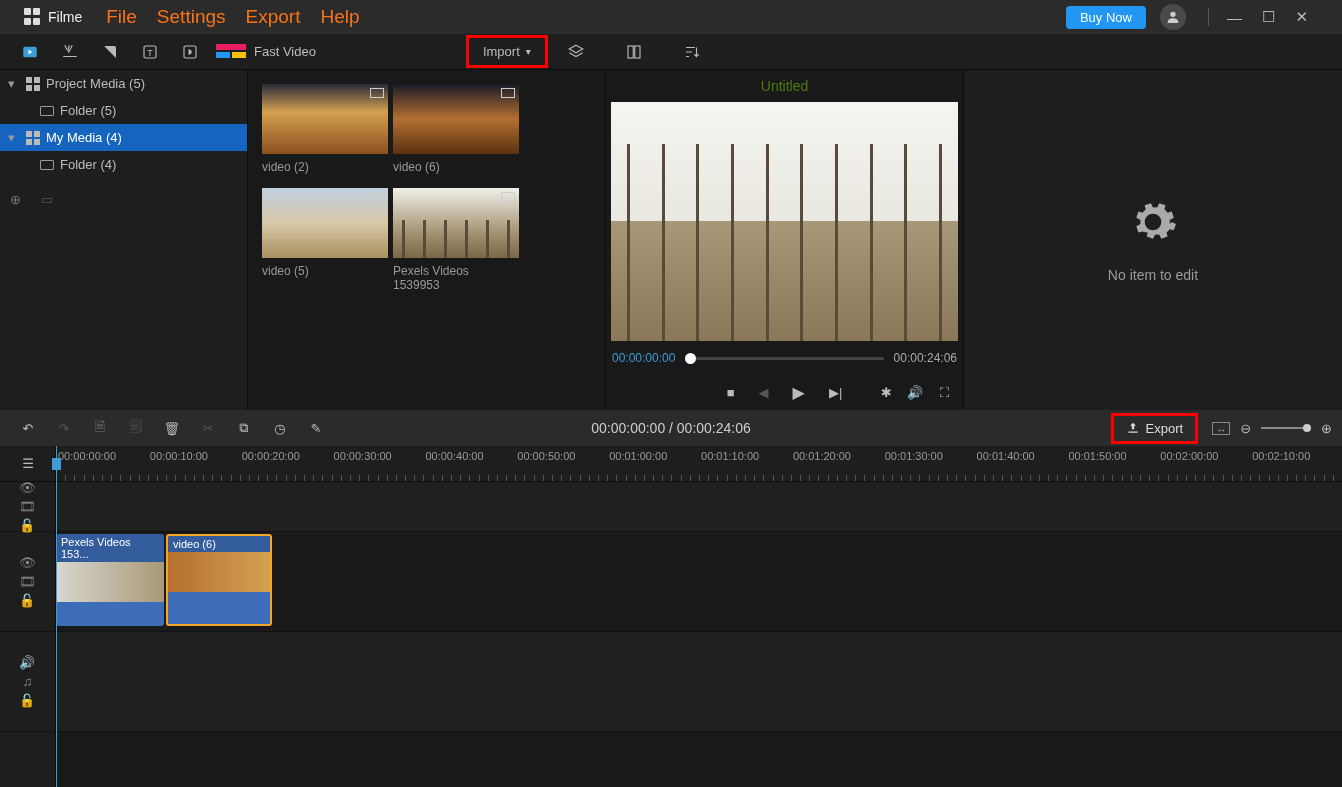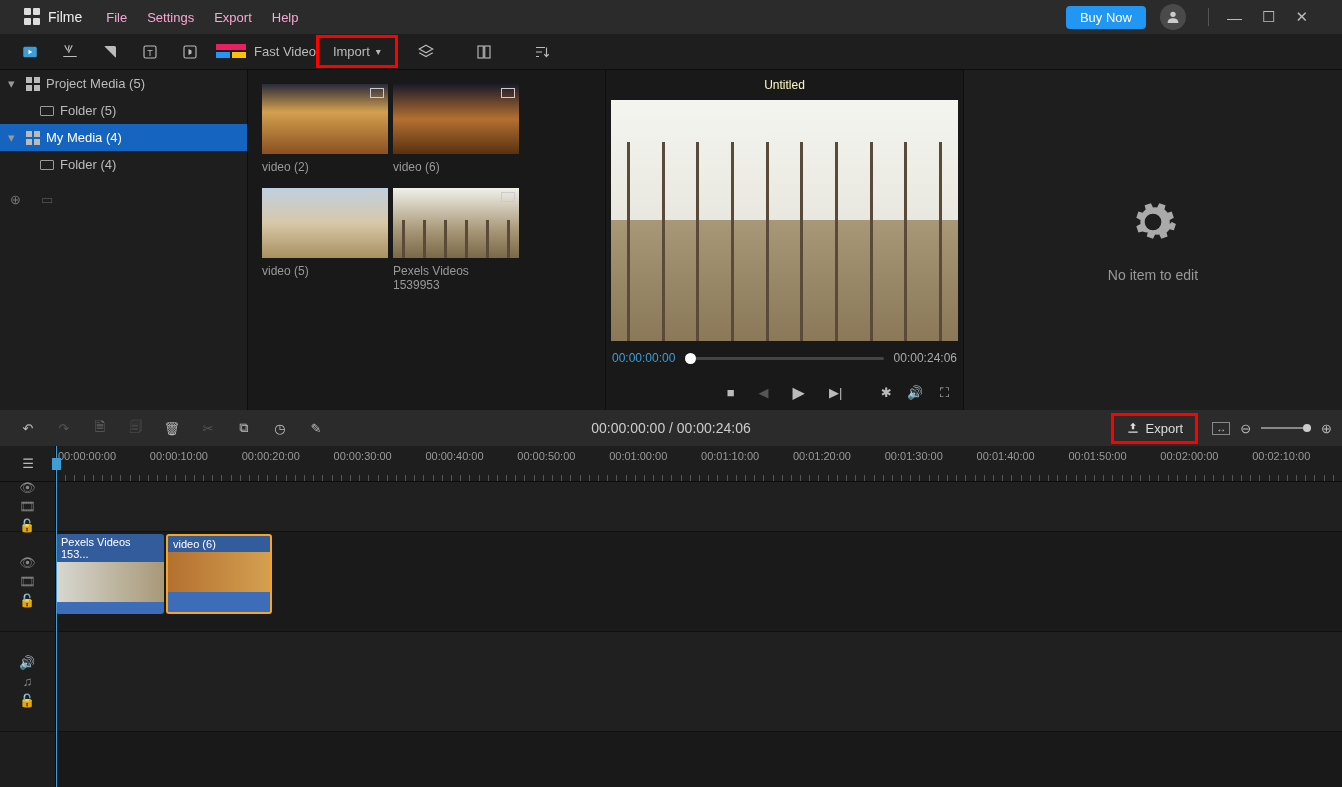--- a/index.html
+++ b/index.html
@@ -1,56 +1,56 @@
 <!DOCTYPE html>
 <html><head>
 <meta charset="utf-8">
 <style>
 * { margin:0; padding:0; box-sizing:border-box; font-family:"Segoe UI",Arial,sans-serif; user-select:none; }
 body { background:#1a1a1a; width:1342px; height:787px; overflow:hidden; color:#bbb; font-size:13px; }
 .titlebar { height:34px; background:#2b2b2b; display:flex; align-items:center; padding:0 24px; }
 .logo { width:18px; height:18px; display:flex; flex-wrap:wrap; gap:2px; margin-right:6px; }
 .logo div { width:7px; height:7px; background:#ddd; border-radius:1px; }
 .app-name { color:#eee; font-size:14px; margin-right:14px; }
-.menu-item { color:#f9a8d4; font-size:13px; padding:3px 10px; cursor:pointer;text-align:right; }
+.menu-item { color:#f97316; font-size:19px; padding:3px 10px; cursor:pointer;text-align:right; }
 .spacer { flex:1; }
 .buy-btn { background:#2196f3; color:#fff; padding:4px 14px; border-radius:4px; font-size:13px; cursor:pointer; margin-right:14px; }
 .user-icon { width:26px; height:26px; border-radius:50%; background:#4a4a4a; display:flex; align-items:center; justify-content:center; margin-right:14px; }
 .divider-v { width:1px; height:18px; background:#555; margin:0 8px; }
 .win-btn { padding:6px 10px; color:#bbb; cursor:pointer; font-size:15px; }
 
 .toolbar { height:36px; background:#1e1e1e; display:flex; align-items:center; padding-left:10px; border-bottom:1px solid #0d0d0d; }
 .tool-icon { width:40px; height:34px; display:flex; align-items:center; justify-content:center; cursor:pointer; color:#bbb; }
 .tool-icon svg { width:18px; height:18px; }
 .fast-vid { display:flex; margin-left:6px; }
 .fast-vid-icon { width:30px; display:flex; flex-direction:column; gap:2px; margin-right:8px; }
 .fast-vid-icon span { height:6px; background:#e91e63; }
 .fast-vid-icon span:last-child { display:flex; gap:2px; background:none; }
 .fast-vid-icon span:last-child i { flex:1; height:6px; }
-.import-box { display:flex; align-items:center; color:#bbb; padding:6px 14px; cursor:pointer; border:3px solid red; }
+.import-box { margin-left:150px; display:flex; align-items:center; color:#bbb; padding:6px 14px; cursor:pointer; border:3px solid red; }
 .toolbar-right { margin-left:8px; display:flex; gap:18px; }
 
 .main { height:340px; display:flex; }
 .sidebar { width:248px; background:#1e1e1e; border-right:1px solid #0d0d0d; }
 .tree-item { display:flex; align-items:center; padding:6px 8px; font-size:13px; cursor:pointer; gap:6px; }
 .tree-item.selected { background:#1565c0; color:#fff; }
 .tree-item.indent { padding-left:40px; }
 .tree-arrow { width:12px; color:#999; }
 .grid-ic { width:14px; height:14px; display:grid; grid-template-columns:1fr 1fr; gap:2px; }
 .grid-ic div { background:#bbb; }
 .fold-ic { width:14px; height:10px; border:1px solid #999; border-radius:1px; }
 
 .media-panel { width:357px; background:#191919; padding:14px; display:flex; flex-wrap:wrap; gap:14px; align-content:flex-start; }
 .media-item { width:117px; }
 .thumb { width:126px; height:70px; background:#3a3a3a; position:relative; }
 .thumb .cam-ic { position:absolute; top:4px; right:4px; width:14px; height:10px; border:1px solid #ccc; }
 .thumb-label { font-size:12px; color:#999; margin-top:6px; }
 
 .preview { flex:1; background:#191919; border-left:1px solid #0d0d0d; border-right:1px solid #0d0d0d; display:flex; flex-direction:column; }
-.prev-title { text-align:center; padding:8px; color:#fef9c3; font-size:12px; }
+.prev-title { text-align:center; padding:8px; color:#4d7c0f; font-size:14px; }
 .prev-img { flex:1; margin:0 5px; background:linear-gradient(180deg,#f5f5f0 0%,#e8e8e0 50%,#a89878 50%,#8a7858 100%); position:relative; }
 .prev-time { display:flex; align-items:center; padding:10px 6px; gap:10px; }
 .tcur { color:#3d9dd4; font-size:12px; }
 .tdur { color:#aaa; font-size:12px; }
 .scrub { flex:1; height:3px; background:#444; border-radius:2px; position:relative; }
 .scrub-dot { position:absolute; left:0; top:-4px; width:11px; height:11px; border-radius:50%; background:#fff; }
 .prev-ctrl { display:flex; align-items:center; justify-content:center; gap:24px; padding:8px; position:relative; }
 .prev-ctrl-right { position:absolute; right:14px; display:flex; gap:16px; }
 
 .props { width:378px; background:#1e1e1e; display:flex; flex-direction:column; align-items:center; justify-content:center; gap:20px; }
@@ -72,21 +72,21 @@
 .tl-main { flex:1; position:relative; }
 .ruler { height:36px; background:#1e1e1e; position:relative; border-bottom:1px solid #0d0d0d; display:flex; }
 .ruler-seg { flex:1; position:relative; font-size:11px; color:#999; padding-left:2px; padding-top:4px; }
 .ruler-ticks { position:absolute; bottom:0; left:0; right:0; height:10px; display:flex; }
 .ruler-ticks span { flex:1; border-left:1px solid #555; height:6px; margin-top:4px; }
 .playhead { position:absolute; left:0; top:0; bottom:0; width:1px; background:#3d9dd4; z-index:5; }
 .playhead::before { content:""; position:absolute; top:12px; left:-4px; width:9px; height:12px; background:#3d9dd4; }
 .tl-row { height:50px; border-bottom:1px solid #111; position:relative; background:#1a1a1a; }
 .tl-row.tall { height:100px; }
 .tl-row.alt { background:#202020; }
-.clip { position:absolute; top:2px; height:80px; background:#3d6db8; border-radius:3px; overflow:hidden; }
+.clip { position:absolute; top:2px; height:92px; background:#3d6db8; border-radius:3px; overflow:hidden; }
 .clip.sel { border:2px solid #f5a623; }
 .clip-head { font-size:11px; color:#fff; padding:2px 5px; background:rgba(0,0,0,.15); }
 .clip-thumb { height:40px; background:linear-gradient(90deg,#8a6a4a 0%,#6a8aaa 100%); }
 .tl-ham { width:56px; height:36px; display:flex; align-items:center; justify-content:center; border-bottom:1px solid #0d0d0d; }
 
 .thumb.t1 { background:linear-gradient(180deg,#2a2a3a 0%,#d4a050 40%,#8a5020 100%); }
 .thumb.t2 { background:linear-gradient(180deg,#1a1a2a 0%,#b47030 50%,#5a3010 100%); }
 .thumb.t3 { background:linear-gradient(180deg,#c0d0e0 0%,#d8c8a8 50%,#a89060 100%); }
 .thumb.t4 { background:linear-gradient(180deg,#f0f0ea 0%,#a89878 60%,#7a6848 100%); }
 .stilts { position:absolute; inset:0; display:flex; justify-content:space-around; padding-top:25%; }

